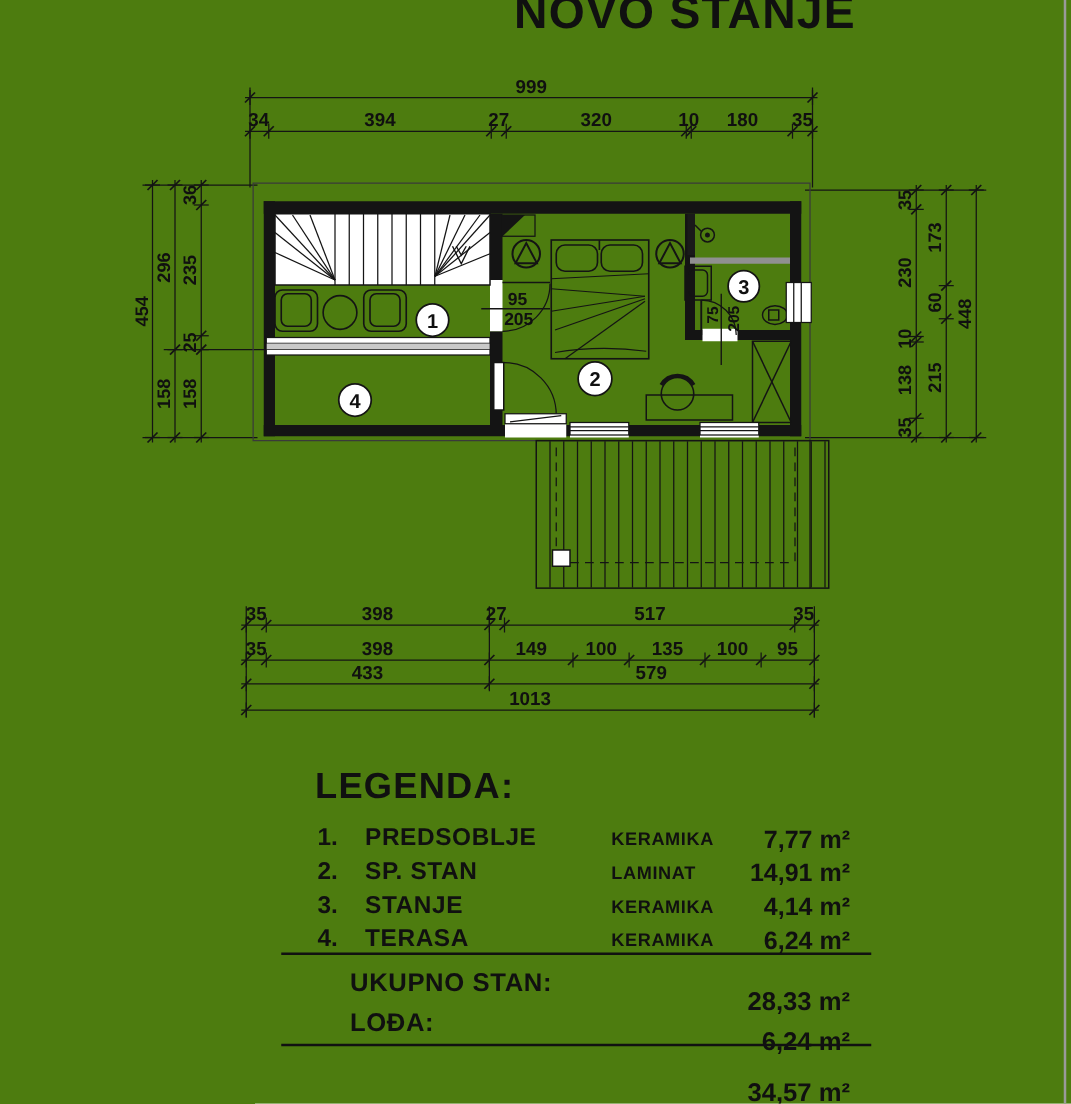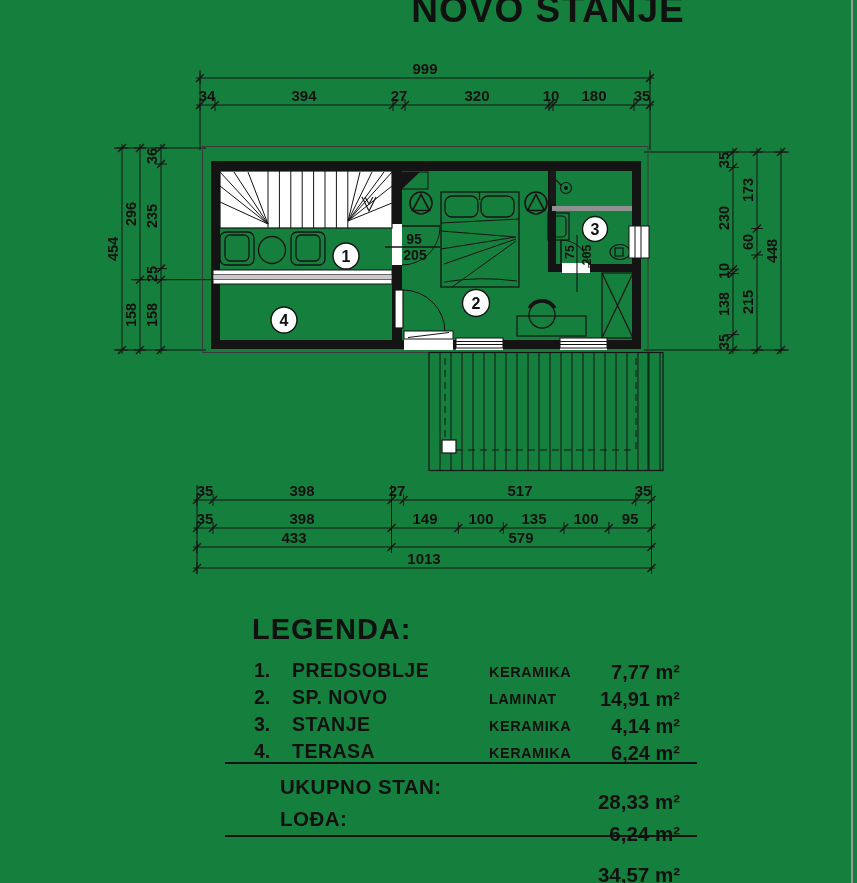--- a/index.html
+++ b/index.html
@@ -1,16 +1,16 @@
 <!DOCTYPE html>
 <html><head>
 <meta charset="utf-8">
 <style>
   html,body{margin:0;padding:0;background:#fff;}
-  .page{position:relative;width:857px;height:883px;background:#15803d;overflow:hidden;
+  .page{position:relative;width:857px;height:883px;background:#4d7c0f;overflow:hidden;
         font-family:"Liberation Sans",sans-serif;color:#101010;}
   .title{position:absolute;top:-11px;left:548px;transform:translateX(-50%);
          font-size:37px;font-weight:700;letter-spacing:1px;white-space:nowrap;}
   svg{position:absolute;left:0;top:0;}
   svg text{font-family:"Liberation Sans",sans-serif;fill:#101010;}
   text.dim{font-size:15px;font-weight:700;}
   text.dimv{font-size:14.5px;font-weight:700;}
   text.doorlbl{font-size:14px;font-weight:700;}
   text.doorlblv{font-size:12.5px;font-weight:700;}
   text.roomnum{font-size:16px;font-weight:700;}
@@ -420,21 +420,21 @@
 
   <div class="legend-heading">LEGENDA:</div>
 
   <div>
     <span class="li-num" style="left:254px;top:659px">1.</span>
     <span class="li-name" style="left:292px;top:659px">PREDSOBLJE</span>
     <span class="li-mat" style="left:489px;top:664px">KERAMIKA</span>
     <span class="li-area" style="left:540px;top:661px">7,77 m²</span>
 
     <span class="li-num" style="left:254px;top:686px">2.</span>
-    <span class="li-name" style="left:292px;top:686px">SP. NOVO</span>
+    <span class="li-name" style="left:292px;top:686px">SP. STAN</span>
     <span class="li-mat" style="left:489px;top:691px">LAMINAT</span>
     <span class="li-area" style="left:540px;top:688px">14,91 m²</span>
 
     <span class="li-num" style="left:254px;top:713px">3.</span>
     <span class="li-name" style="left:292px;top:713px">STANJE</span>
     <span class="li-mat" style="left:489px;top:718px">KERAMIKA</span>
     <span class="li-area" style="left:540px;top:715px">4,14 m²</span>
 
     <span class="li-num" style="left:254px;top:740px">4.</span>
     <span class="li-name" style="left:292px;top:740px">TERASA</span>

